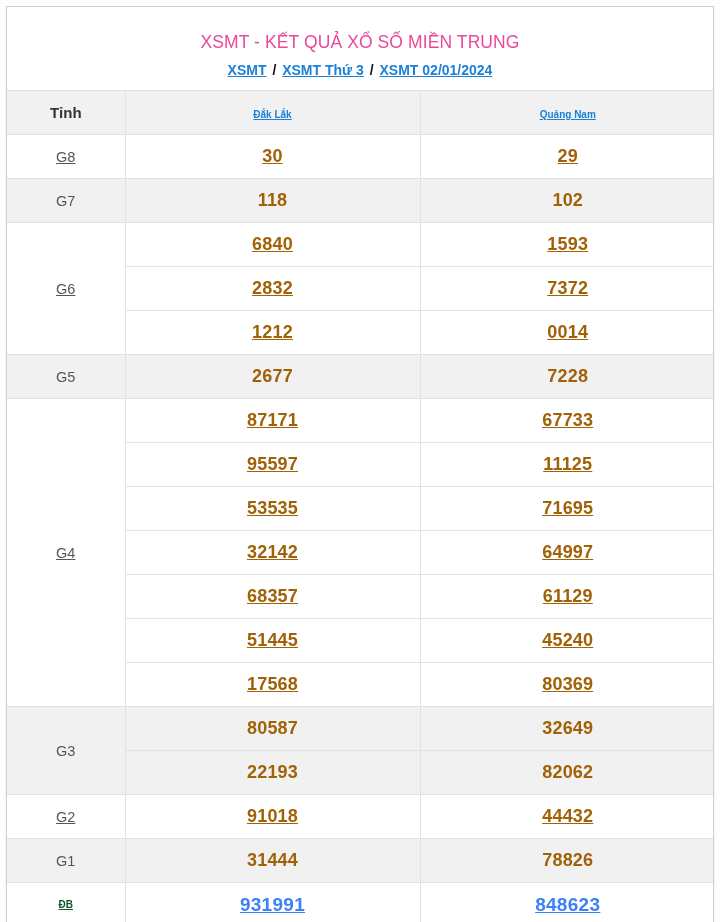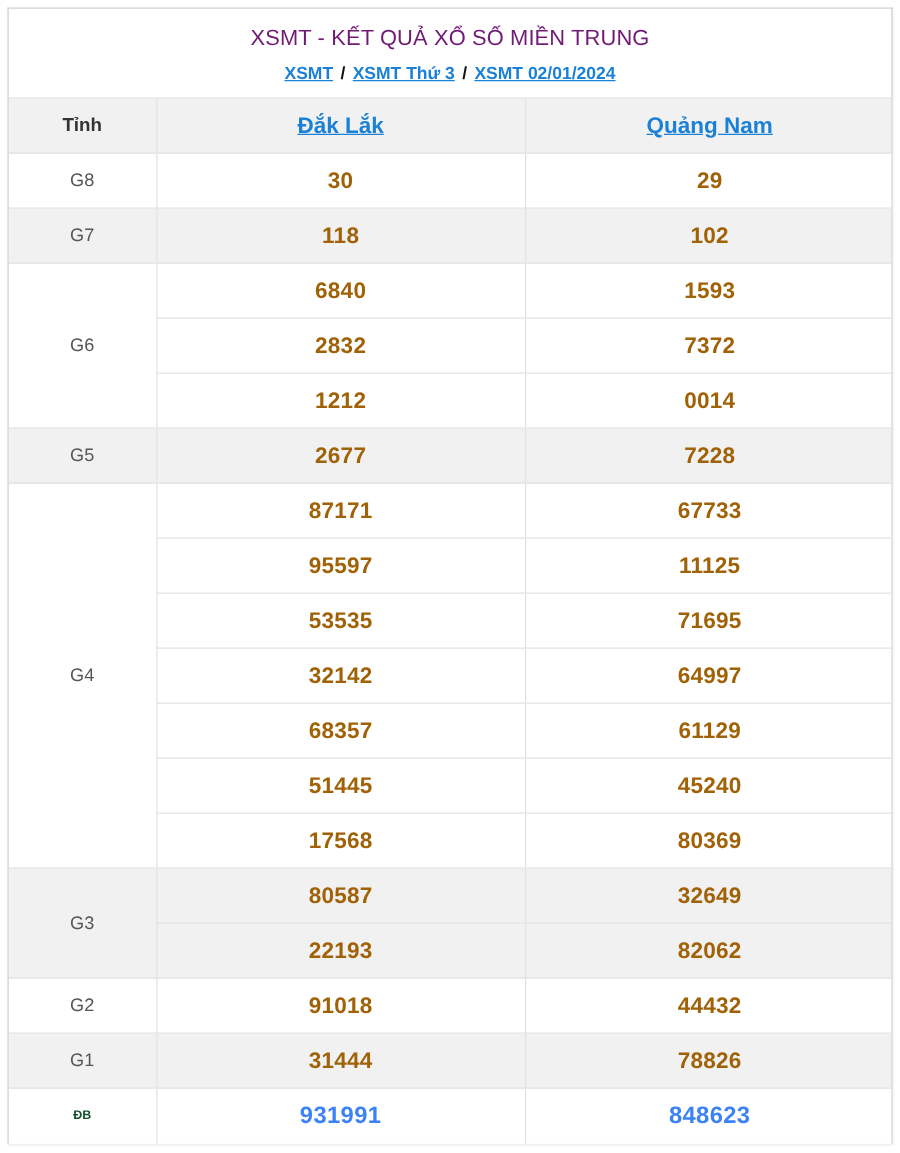--- a/index.html
+++ b/index.html
@@ -31,26 +31,26 @@
     overflow: hidden;
   }
 
   
   .card-header {
     padding: 12px 10px 10px 10px;
     text-align: center;
     background: #ffffff;
   }
   .card-title {
-    color: #701a75;
+    color: #ec4899;
     font-size: 17.5px;
     font-weight: 400;
     letter-spacing: .1px;
     line-height: 1.35;
-    margin: 0 0 6px 0;
+    margin: 12px 0 6px 0;
     white-space: nowrap;
   }
   .breadcrumb {
     font-size: 14px;
     font-weight: bold;
     line-height: 1.4;
     color: #111111;
     white-space: nowrap;
   }
   .breadcrumb a {
@@ -91,21 +91,21 @@
     border-top: 1px solid #d7d7d7;
     border-bottom: 1px solid #e2e2e2;
   }
   th.head-tinh {
     color: #333333;
     font-size: 15px;
     font-weight: bold;
   }
   th.head-prov a {
     color: #1b81d6;
-    font-size: 18px;
+    font-size: 10px;
     font-weight: bold;
     text-decoration: underline;
     cursor: pointer;
   }
 
   td.grp-label {
     color: #555555;
     font-size: 14.5px;
     font-weight: 400;
     background: inherit;
@@ -115,21 +115,21 @@
     font-size: 18px;
     font-weight: bold;
     letter-spacing: .2px;
   }
 
   tr.row-shade td { background: #f1f1f1; }
   tr.row-plain td { background: #ffffff; }
 
   
   td.shade { background: #f1f1f1 !important; }
-  td.plain { background: #ffffff !important; }
+  td.plain { background: #ffffff !important; text-decoration: underline; }
 
   tr.r-h { height: 44px; }
 
   td.db-label {
     color: #14532d;
     font-size: 10px;
     font-weight: bold;
   }
   td.db-num {
     color: #3b82f6;

